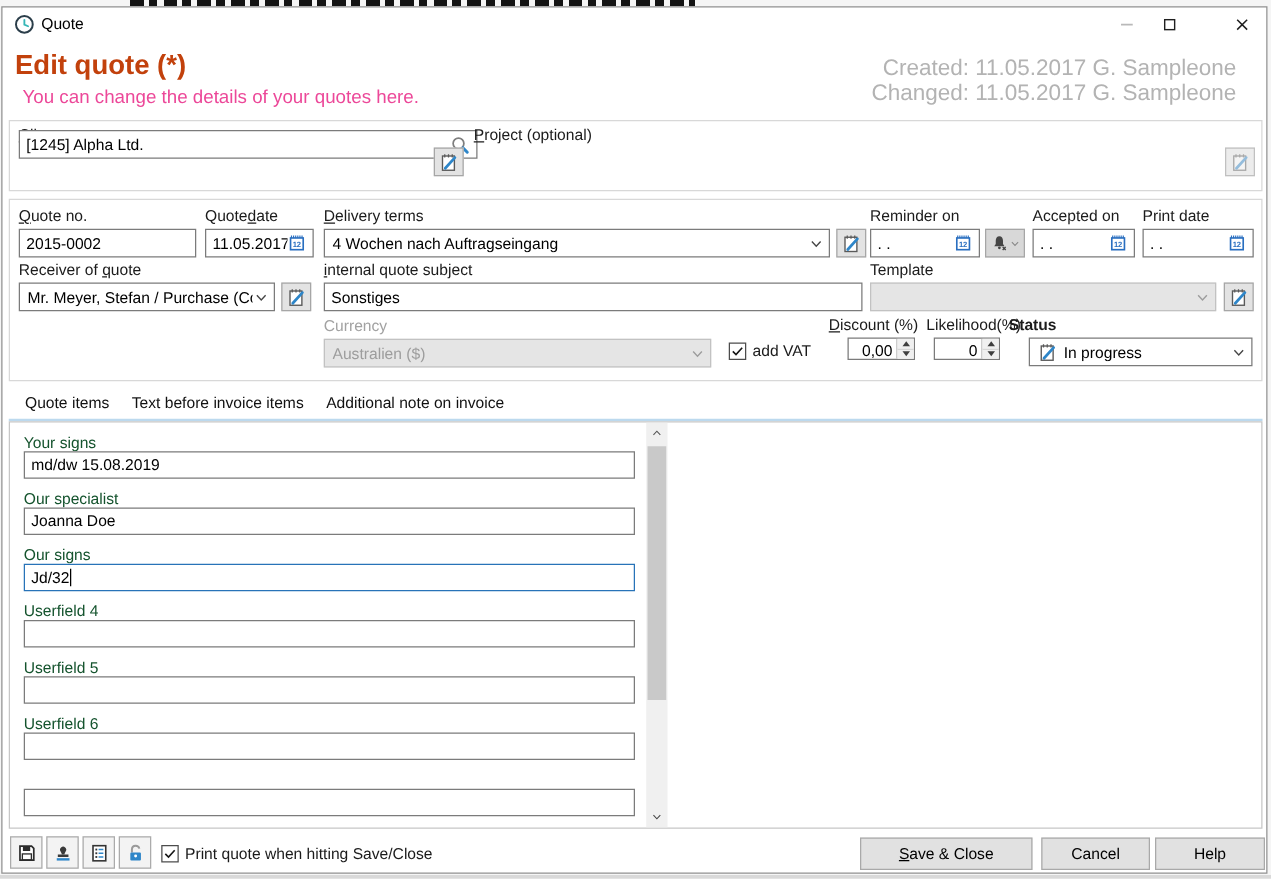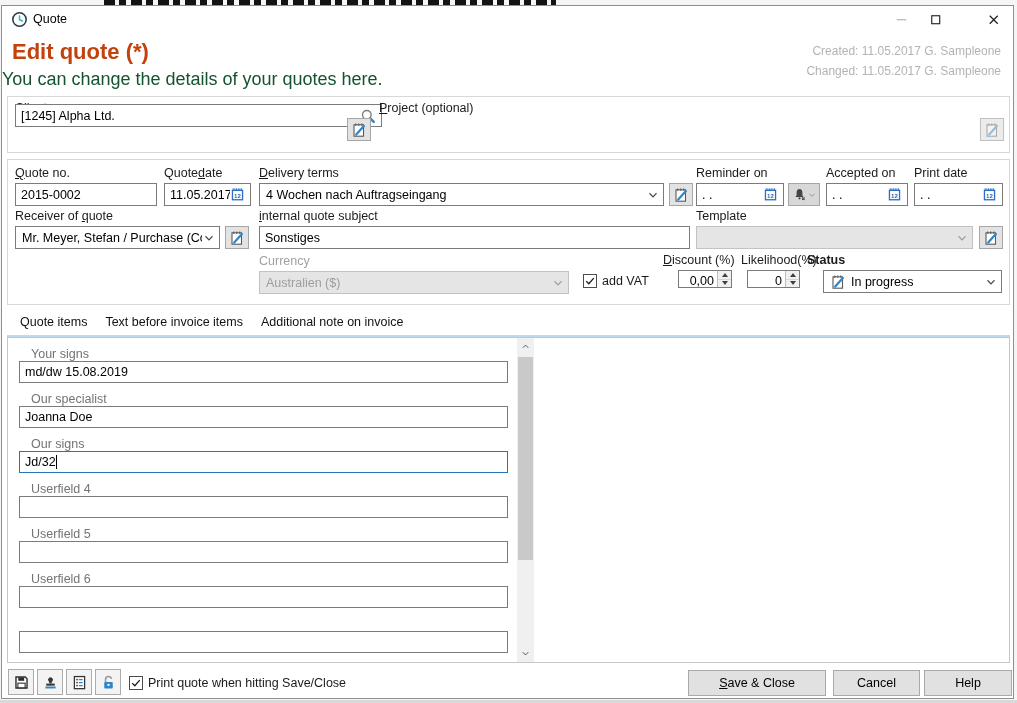--- a/index.html
+++ b/index.html
@@ -44,40 +44,40 @@
   .spin .sb1 + .sb1 { border-top:1px solid #d6d6d6; }
   .tri-up { width:0; height:0; border-left:3.5px solid transparent; border-right:3.5px solid transparent; border-bottom:4.5px solid #3f3f3f; }
   .tri-dn { width:0; height:0; border-left:3.5px solid transparent; border-right:3.5px solid transparent; border-top:4.5px solid #3f3f3f; }
 
   .tabrow { position:absolute; left:5px; top:303px; width:1003px; height:26px; display:flex; align-items:stretch; padding-left:4px; }
   .tab { display:flex; align-items:center; padding:0 9px; font-size:12.5px; color:#111; }
   .tab.sel { background:#cde7f8; font-weight:bold; }
   .tab-underline { position:absolute; left:5px; top:329px; width:1003px; height:2px; background:#bcd9ee; }
 
   .panel { position:absolute; left:5px; top:331px; width:1003px; height:326px; background:#fff; border:1px solid #c6c6c6; overflow:hidden; }
-  .udf-lbl { position:absolute; left:11px; font-size:12.5px; color:#737373; white-space:nowrap;margin-left:12px; }
+  .udf-lbl { position:absolute; left:11px; font-size:12.5px; color:#14532d; white-space:nowrap; }
   .udf-tb { position:absolute; left:11px; width:489px; height:22px; background:#fff; border:1px solid #7b7b7b;
             font-size:12.5px; padding:0 5px; display:flex; align-items:center; white-space:nowrap; overflow:hidden; }
   .udf-tb.focus { border-color:#2873b8; }
 
   .sbar { position:absolute; left:509px; top:0; width:17px; height:324px; background:#f0f0f0; }
   .sbar-btn { position:absolute; left:0; width:17px; height:17px; display:flex; align-items:center; justify-content:center; }
   .sbar-thumb { position:absolute; left:1px; top:19px; width:15px; height:203px; background:#c9c9c9; }
 
   .toolbtn { position:absolute; width:26px; height:26px; background:#f3f3f3; border:1px solid #ababab;
              display:flex; align-items:center; justify-content:center; }
   .pushbtn { position:absolute; height:26px; background:#e1e1e1; border:1px solid #a9a9a9; font-size:12.5px; color:#000;
              display:flex; align-items:center; justify-content:center; font-family:inherit; }
 
   .titlebar-title { position:absolute; left:31px; top:6px; font-size:12.5px; color:#000; }
   .wctl { position:absolute; top:4px; width:26px; height:18px; display:flex; align-items:center; justify-content:center; }
 
   .hdr-title { position:absolute; left:10px; top:33px; font-size:22px; font-weight:bold; color:#c2410c; }
-  .hdr-sub { position:absolute; left:0; top:63px; font-size:18px; color:#14532d; }
-  .hdr-meta { position:absolute; right:12px; font-size:12px; color:#b3b3b3; text-align:right; white-space:nowrap; }
+  .hdr-sub { position:absolute; left:16px; top:63px; font-size:15px; color:#ec4899; }
+  .hdr-meta { position:absolute; right:24px; font-size:18px; color:#b3b3b3; text-align:right; white-space:nowrap; }
 
   .bottom-strip { position:absolute; left:0; top:700px; width:1017px; height:3px; background:#d9d9d9; }
 </style>
 </head>
 <body>
 
 <svg width="0" height="0" style="position:absolute">
 <defs>
 <symbol id="s-clock" viewBox="0 0 16 16">
         <circle cx="8" cy="8" r="6.3" fill="#fff" stroke="#2b3e4a" stroke-width="1.5"></circle>

